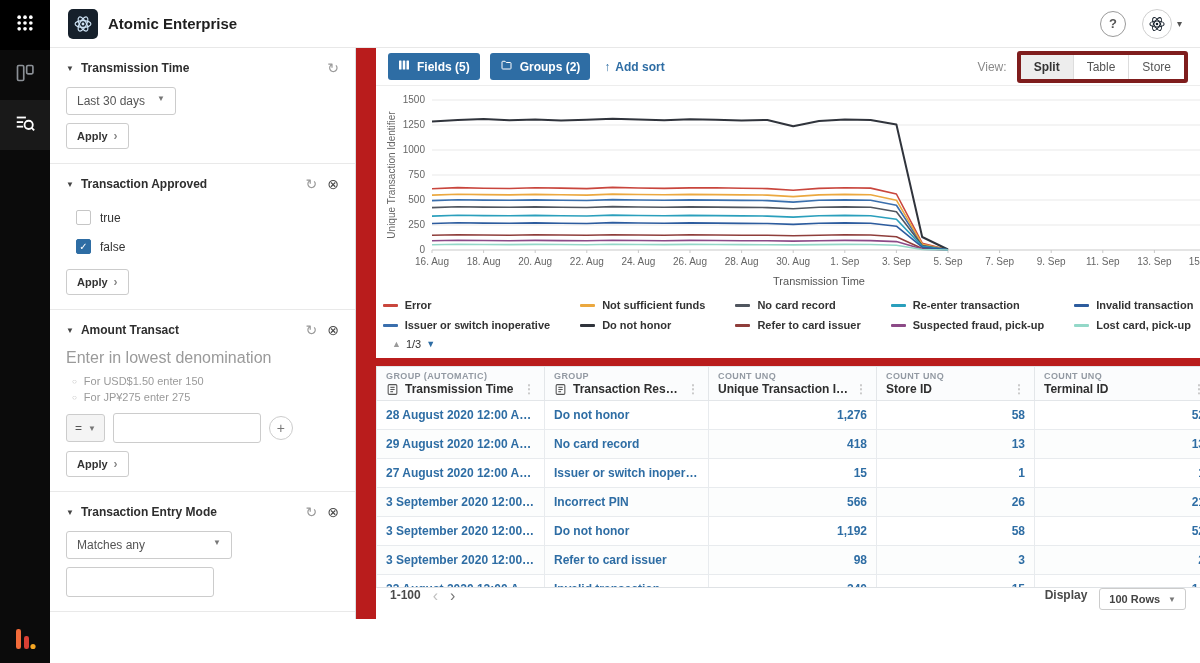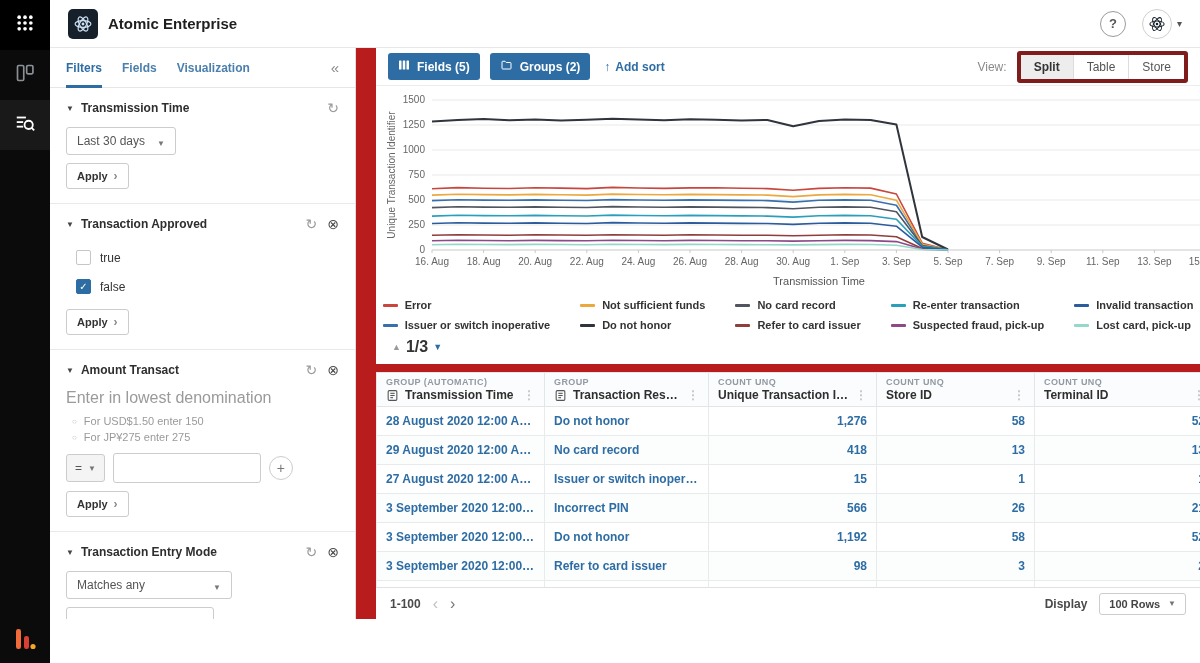--- a/index.html
+++ b/index.html
@@ -45,21 +45,21 @@
   .tab.active { color:#2e6da4; border-bottom-color:#2e6da4; }
   .collapse-btn { margin-left:auto; color:#8a8a8a; font-size:15px; }
   .fsection { padding:12px 16px 14px; border-bottom:1px solid #e9e9e9; }
   .fhead { display:flex; align-items:center; gap:7px; margin-bottom:11px; }
   .tri { font-size:8px; color:#444; }
   .ftitle { font-size:12px; font-weight:bold; color:#2e2e2e; }
   .ficons { margin-left:auto; display:flex; gap:10px; align-items:center; }
   .icon-refresh { color:#9a9a9a; font-size:14px; }
   .icon-remove { color:#4a4a4a; font-size:14px; }
   .frow { margin:8px 0 0; display:flex; align-items:center; gap:8px; }
-  .select { border:1px solid #ccc; border-radius:3px; background:#fff; padding:6px 10px; font-size:12px; color:#555; display:inline-flex; align-items:flex-end; gap:12px; }
+  .select { border:1px solid #ccc; border-radius:3px; background:#fff; padding:6px 10px; font-size:12px; color:#555; display:inline-flex; align-items:flex-start; gap:12px; }
   .sel-caret { font-size:8px; color:#777; }
   .apply-btn { border:1px solid #ccc; border-radius:3px; background:#fff; padding:5px 10px; font-size:11px; font-weight:bold; color:#333; display:inline-flex; align-items:center; gap:6px; }
   .apply-btn .chev { color:#888; font-size:12px; }
   .cbrow { display:flex; align-items:center; gap:9px; padding:7px 0 7px 10px; font-size:12px; color:#333; cursor:pointer; }
   .cb { width:15px; height:15px; border:1px solid #c6c6c6; border-radius:2px; background:#fff; display:flex; align-items:center; justify-content:center; font-size:10px; color:transparent; flex-shrink:0; }
   .cb.checked { background:#2e6da4; border-color:#2e6da4; color:#fff; }
   .helper { font-size:16px; color:#9a9a9a; margin-bottom:6px; }
   .bullet { display:flex; align-items:center; gap:7px; font-size:11px; color:#9a9a9a; padding:2px 0 2px 6px; }
   .bullet .dot { font-size:8px; color:#bbb; }
   .op-select { border:1px solid #ccc; border-radius:3px; background:#f4f4f4; padding:6px 8px; font-size:12px; color:#555; display:inline-flex; align-items:center; gap:6px; }
@@ -78,36 +78,36 @@
   .seg-btn { padding:5px 13px; font-size:12px; color:#555; background:#fff; border-left:1px solid #ddd; }
   .seg-btn:first-child { border-left:none; }
   .seg-btn.active { background:#ededed; color:#333; font-weight:bold; }
 
   .chart-zone { padding:8px 8px 4px; }
   .legend { display:grid; grid-auto-flow:column; grid-template-rows:repeat(2, 18px); grid-template-columns:repeat(5, auto); column-gap:30px; row-gap:2px; justify-content:center; margin-top:2px; }
   .legend-item { display:flex; align-items:center; gap:7px; font-size:11px; font-weight:bold; color:#333; white-space:nowrap; }
   .legend-swatch { width:15px; height:3px; border-radius:1px; flex-shrink:0; }
   .chart-pager { display:flex; align-items:center; gap:5px; padding:4px 0 4px 8px; }
   .pager-up { color:#9a9a9a; font-size:9px; }
-  .pager-label { font-size:16px; font-weight:bold; color:#333; }
+  .pager-label { font-size:11px; font-weight:normal; color:#333; }
   .pager-down { color:#2e6da4; font-size:9px; }
 
   .table-card { margin-top:8px; flex:1; min-height:0; display:flex; flex-direction:column; background:#fff; }
   .table-wrap { flex:1; overflow:hidden; }
   table { width:100%; border-collapse:collapse; table-layout:fixed; }
   th { border:1px solid #e3e6e9; background:#fbfcfd; padding:4px 9px; text-align:left; vertical-align:top; }
   .th-cat { font-size:9px; letter-spacing:.4px; color:#939aa3; font-weight:bold; }
   .th-name-row { display:flex; align-items:center; gap:6px; margin-top:1px; }
   .th-name { font-size:12px; font-weight:bold; color:#2f2f2f; overflow:hidden; text-overflow:ellipsis; white-space:nowrap; }
   .th-dots { margin-left:auto; color:#c3c3c3; font-size:12px; cursor:pointer; }
   td { border:1px solid #e8ebee; padding:0 9px; height:29px; font-size:12px; font-weight:bold; color:#2e6da4; white-space:nowrap; overflow:hidden; text-overflow:ellipsis; }
   td.num { text-align:right; }
   tr:nth-child(even) td { background:#fcfdfd; }
 
-  .ws-footer { height:32px; flex-shrink:0; border-top:1px solid #dfe2e5; display:flex; align-items:center; gap:12px; padding:0 14px; background:#fff; }
+  .ws-footer { height:32px; flex-shrink:0; border-top:1px solid #dfe2e5; display:flex; align-items:flex-start; gap:12px; padding:0 14px; background:#fff; }
   .range { font-size:12px; font-weight:bold; color:#4a4a4a; }
   .pg-arrow { color:#c0c0c0; font-size:16px; line-height:1; }
   .pg-arrow.next { color:#777; }
   .display-label { margin-left:auto; font-size:12px; font-weight:bold; color:#4a4a4a; }
   .rows-select { border:1px solid #ccc; border-radius:3px; background:#fff; padding:4px 9px; font-size:11px; font-weight:bold; color:#444; display:inline-flex; align-items:center; gap:8px; }
 </style>
 </head>
 <body>
 
 <div class="app">
@@ -187,26 +187,20 @@
           </span>
           <span class="caret">▾</span>
         </button>
       </div>
     </header>
 
 
     <div class="content">
 
       <aside class="filters">
-        <div class="filter-tabs">
-          <button class="tab active">Filters</button>
-          <button class="tab">Fields</button>
-          <button class="tab">Visualization</button>
-          <button class="collapse-btn">«</button>
-        </div>
 
         <section class="fsection">
           <div class="fhead">
             <span class="tri">▼</span>
             <span class="ftitle">Transmission Time</span>
             <span class="ficons">
                 <button class="icon-refresh">↻</button>
               </span>
           </div>
           <div class="frow">

